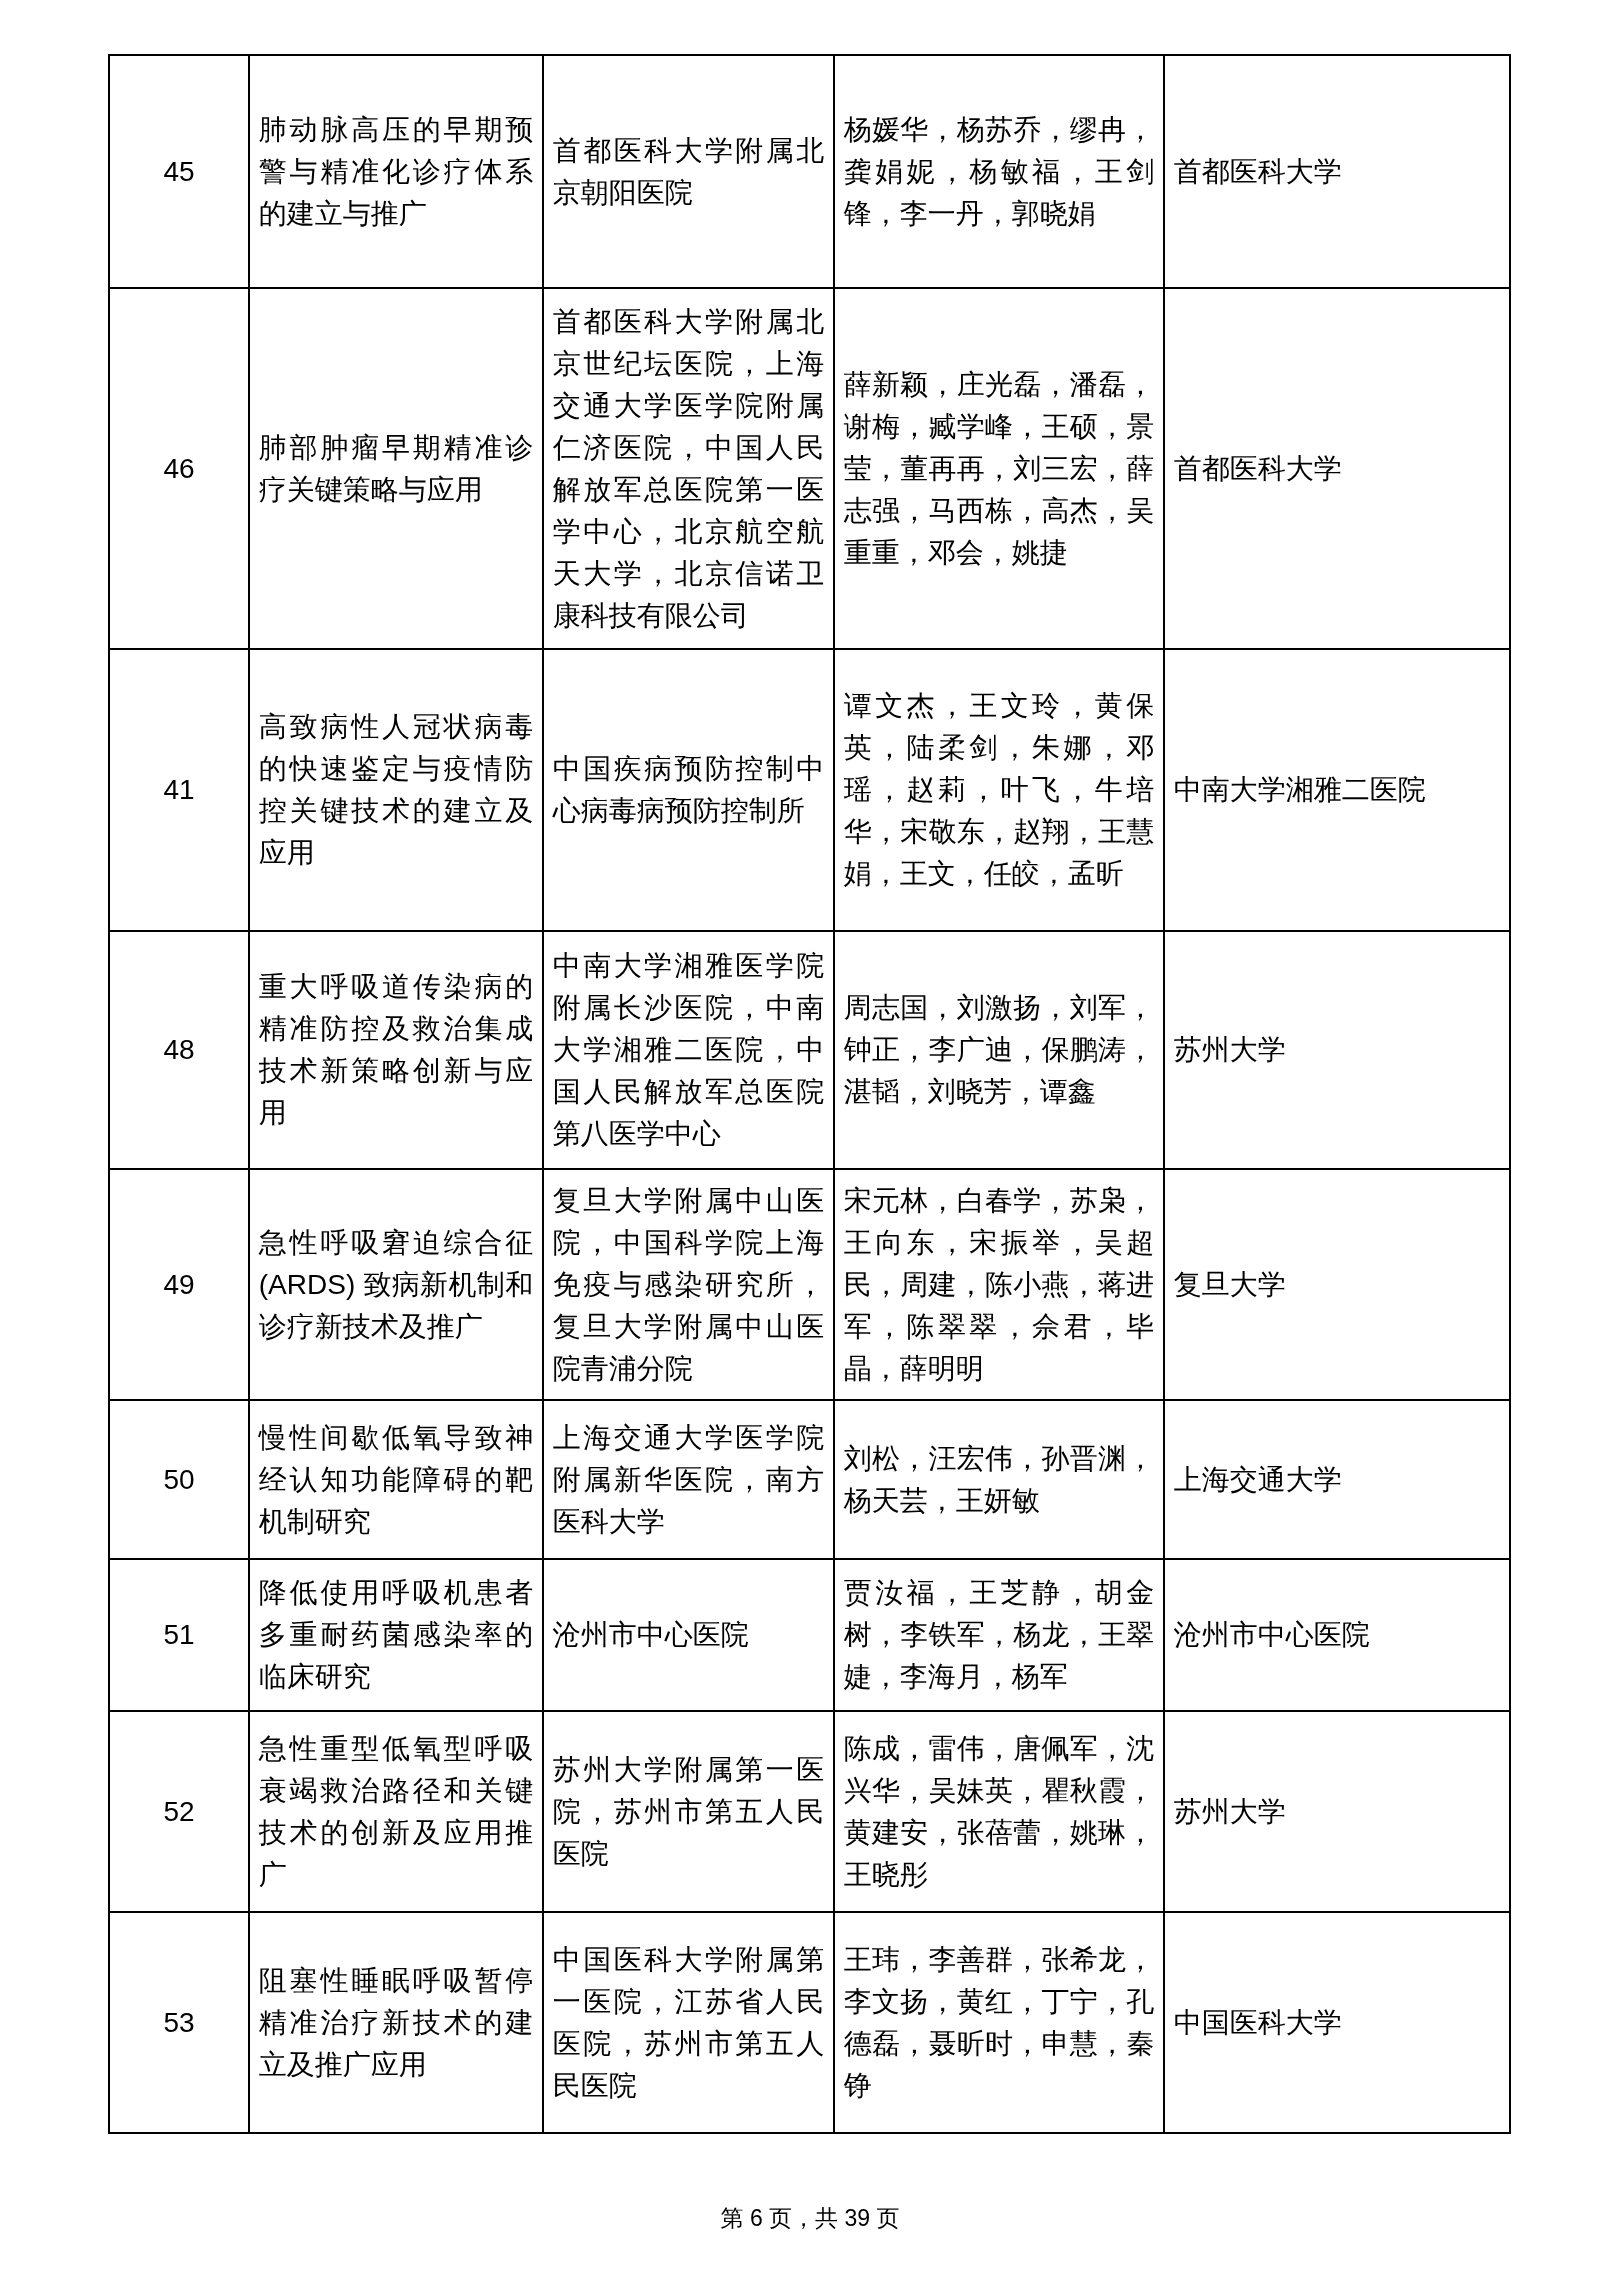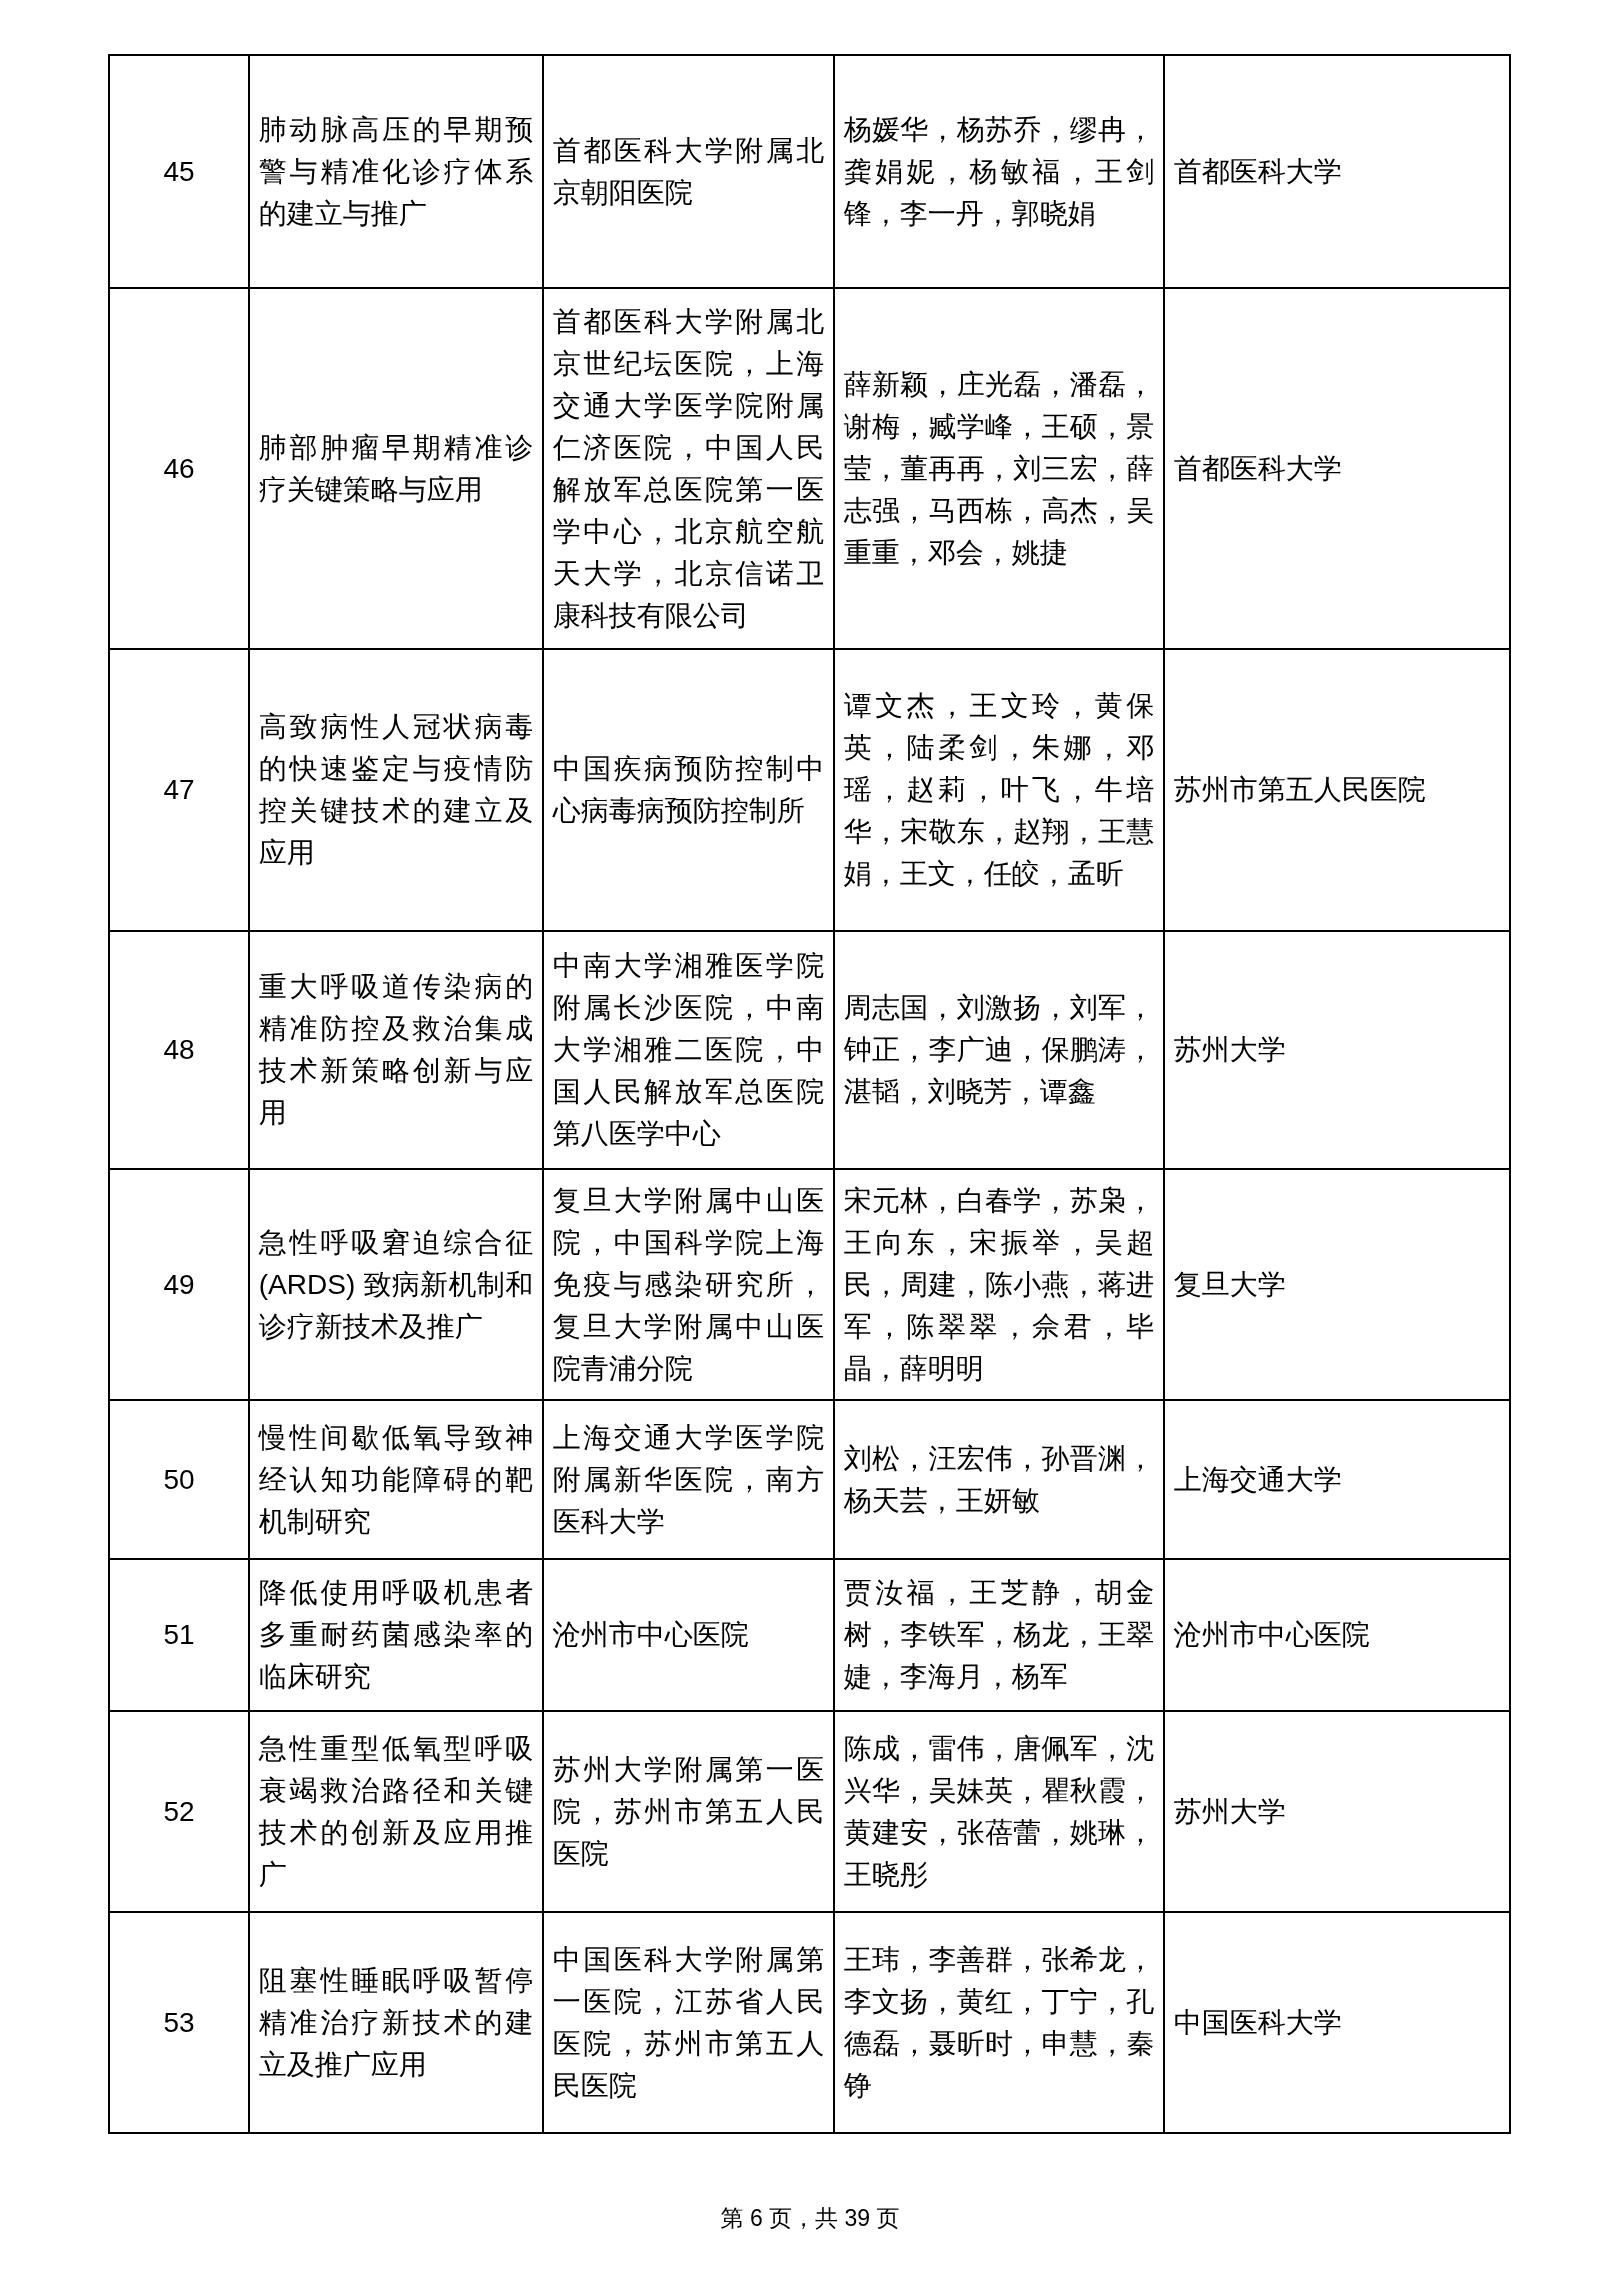--- a/index.html
+++ b/index.html
@@ -47,25 +47,25 @@
       <td class="cell-org">首都医科大学</td>
     </tr>
     <tr style="height:361px">
       <td class="cell-num">46</td>
       <td class="cell-title">肺部肿瘤早期精准诊疗关键策略与应用</td>
       <td class="cell-inst">首都医科大学附属北京世纪坛医院，上海交通大学医学院附属仁济医院，中国人民解放军总医院第一医学中心，北京航空航天大学，北京信诺卫康科技有限公司</td>
       <td class="cell-people">薛新颖，庄光磊，潘磊，谢梅，臧学峰，王硕，景莹，董再再，刘三宏，薛志强，马西栋，高杰，吴重重，邓会，姚捷</td>
       <td class="cell-org">首都医科大学</td>
     </tr>
     <tr style="height:282px">
-      <td class="cell-num">47</td>
+      <td class="cell-num">41</td>
       <td class="cell-title">高致病性人冠状病毒的快速鉴定与疫情防控关键技术的建立及应用</td>
       <td class="cell-inst">中国疾病预防控制中心病毒病预防控制所</td>
       <td class="cell-people">谭文杰，王文玲，黄保英，陆柔剑，朱娜，邓瑶，赵莉，叶飞，牛培华，宋敬东，赵翔，王慧娟，王文，任皎，孟昕</td>
-      <td class="cell-org">苏州市第五人民医院</td>
+      <td class="cell-org">中南大学湘雅二医院</td>
     </tr>
     <tr style="height:238px">
       <td class="cell-num">48</td>
       <td class="cell-title">重大呼吸道传染病的精准防控及救治集成技术新策略创新与应用</td>
       <td class="cell-inst">中南大学湘雅医学院附属长沙医院，中南大学湘雅二医院，中国人民解放军总医院第八医学中心</td>
       <td class="cell-people">周志国，刘激扬，刘军，钟正，李广迪，保鹏涛，湛韬，刘晓芳，谭鑫</td>
       <td class="cell-org">苏州大学</td>
     </tr>
     <tr style="height:231px">
       <td class="cell-num">49</td>

